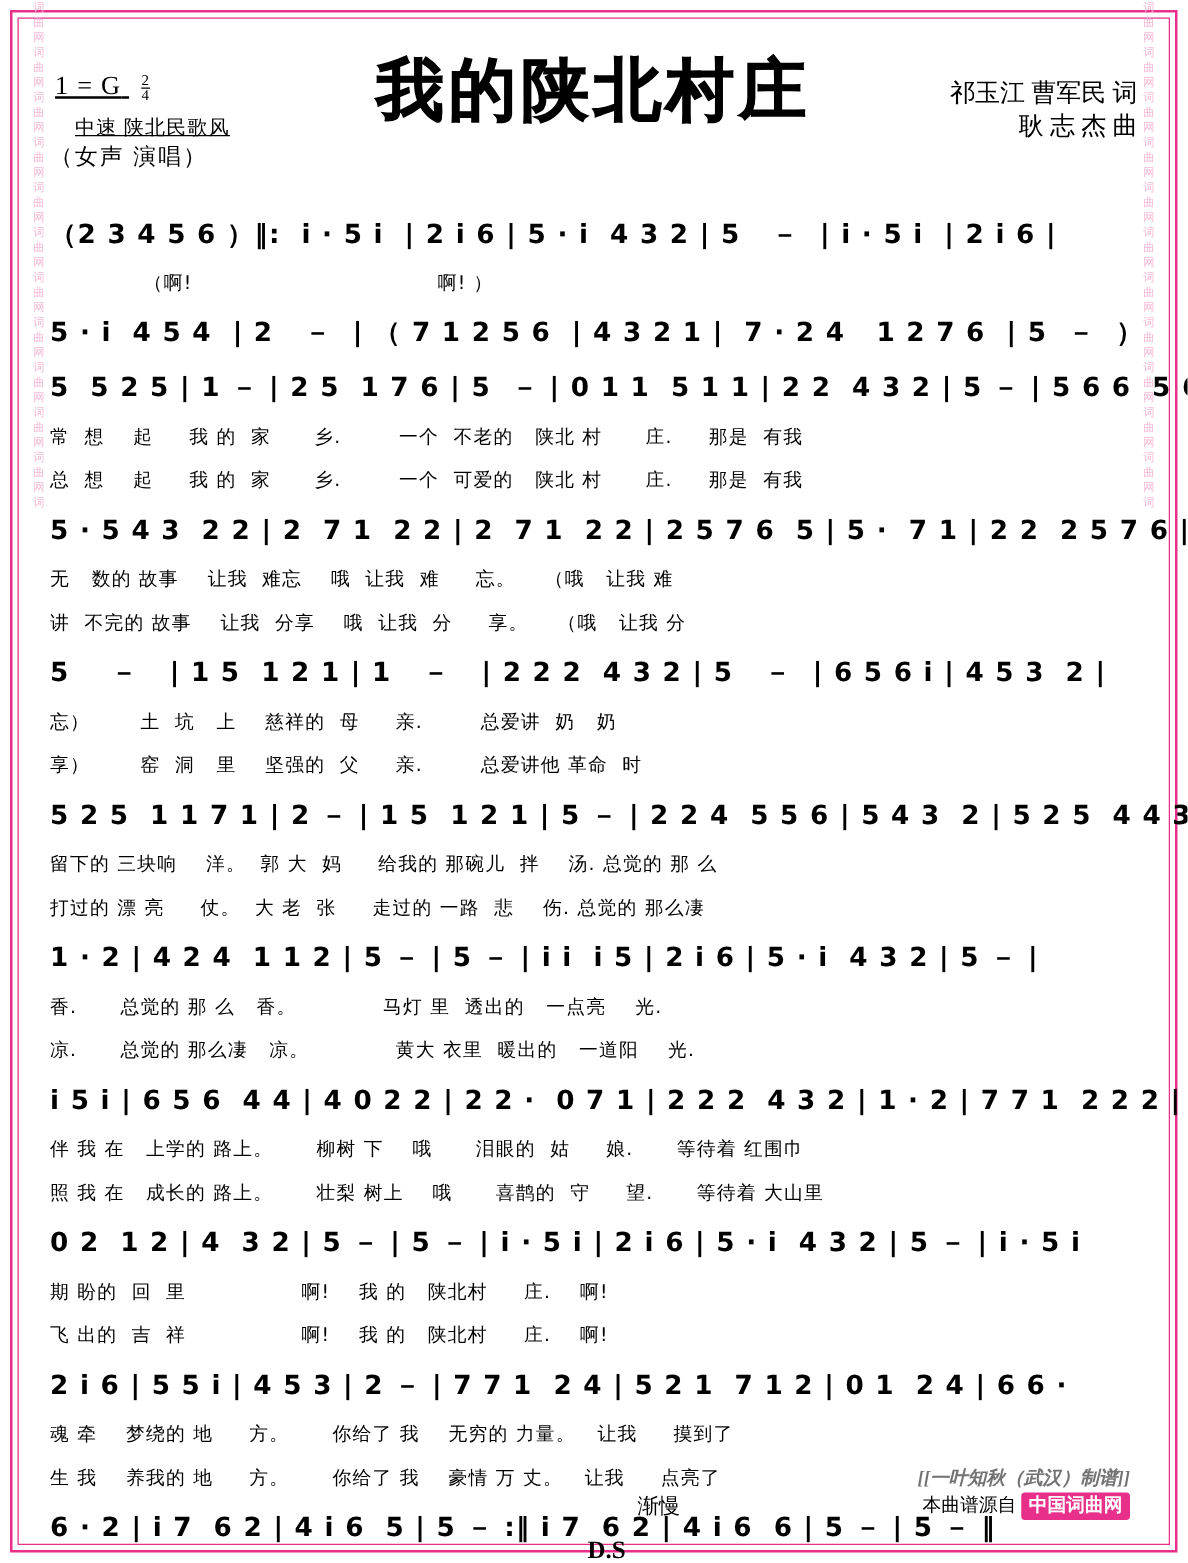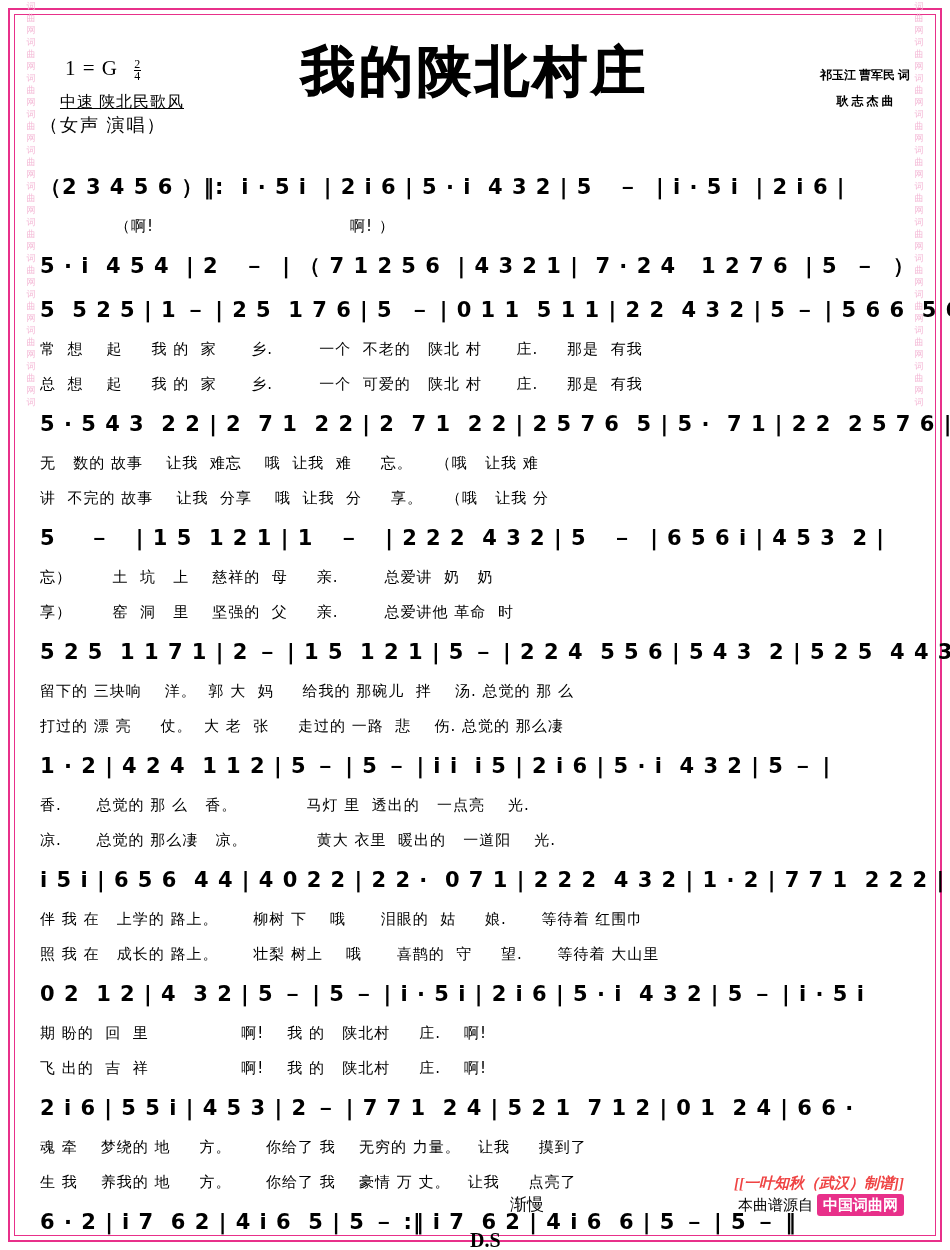--- a/index.html
+++ b/index.html
@@ -43,28 +43,28 @@
     font-size:54px;
     letter-spacing:4px;
     color:#000;
     -webkit-text-stroke:1px #000;
     margin-top:16px;
   }
   .subtitle{
     text-align:left;font-size:18px;margin-top:4px;letter-spacing:2px;font-family:Liberation Serif, serif;
   }
   .keysig{
-    position:absolute;left:25px;top:36px;font-size:21px;letter-spacing:1px;
+    position:absolute;left:4px;top:36px;font-size:21px;letter-spacing:1px;text-decoration:underline;
   }
   .keysig .frac{display:inline-block;vertical-align:middle;font-size:12px;line-height:11px;text-align:center;margin-left:10px;}
   .tempo{
     position:absolute;left:20px;top:72px;font-size:16px;letter-spacing:1px;text-decoration:underline;
   }
   .credits{
-    position:absolute;right:0px;top:42px;text-align:center;font-size:12px;line-height:26px;font-weight:bold;
+    position:absolute;right:0px;top:42px;text-align:right;font-size:20px;line-height:26px;
   }
   .credits div{white-space:nowrap;}
   
   .music{
     position:absolute;left:0;top:140px;width:870px;
   }
   .line{
     position:relative;
     margin-bottom:2px;
   }
@@ -89,21 +89,21 @@
     position:absolute;font-weight:bold;font-size:20px;
     font-family:"Liberation Serif", serif;
   }
   .slowing{
     position:absolute;font-size:17px;
   }
   
   .footer{
     position:absolute;right:6px;bottom:14px;text-align:right;font-size:15px;line-height:22px;
   }
-  .footer .f1{color:#ef4444;font-weight:bold;font-style:italic;}
+  .footer .f1{color:#737373;font-weight:bold;font-style:italic;}
   .footer .f2 .site{
     background:#e8308a;color:#fff;padding:3px 6px;border-radius:3px;margin-left:4px;
     font-weight:bold;
   }
 </style>
 </head>
 <body>
 
 <div class="page-frame"></div>
 <div class="inner-frame"></div>

